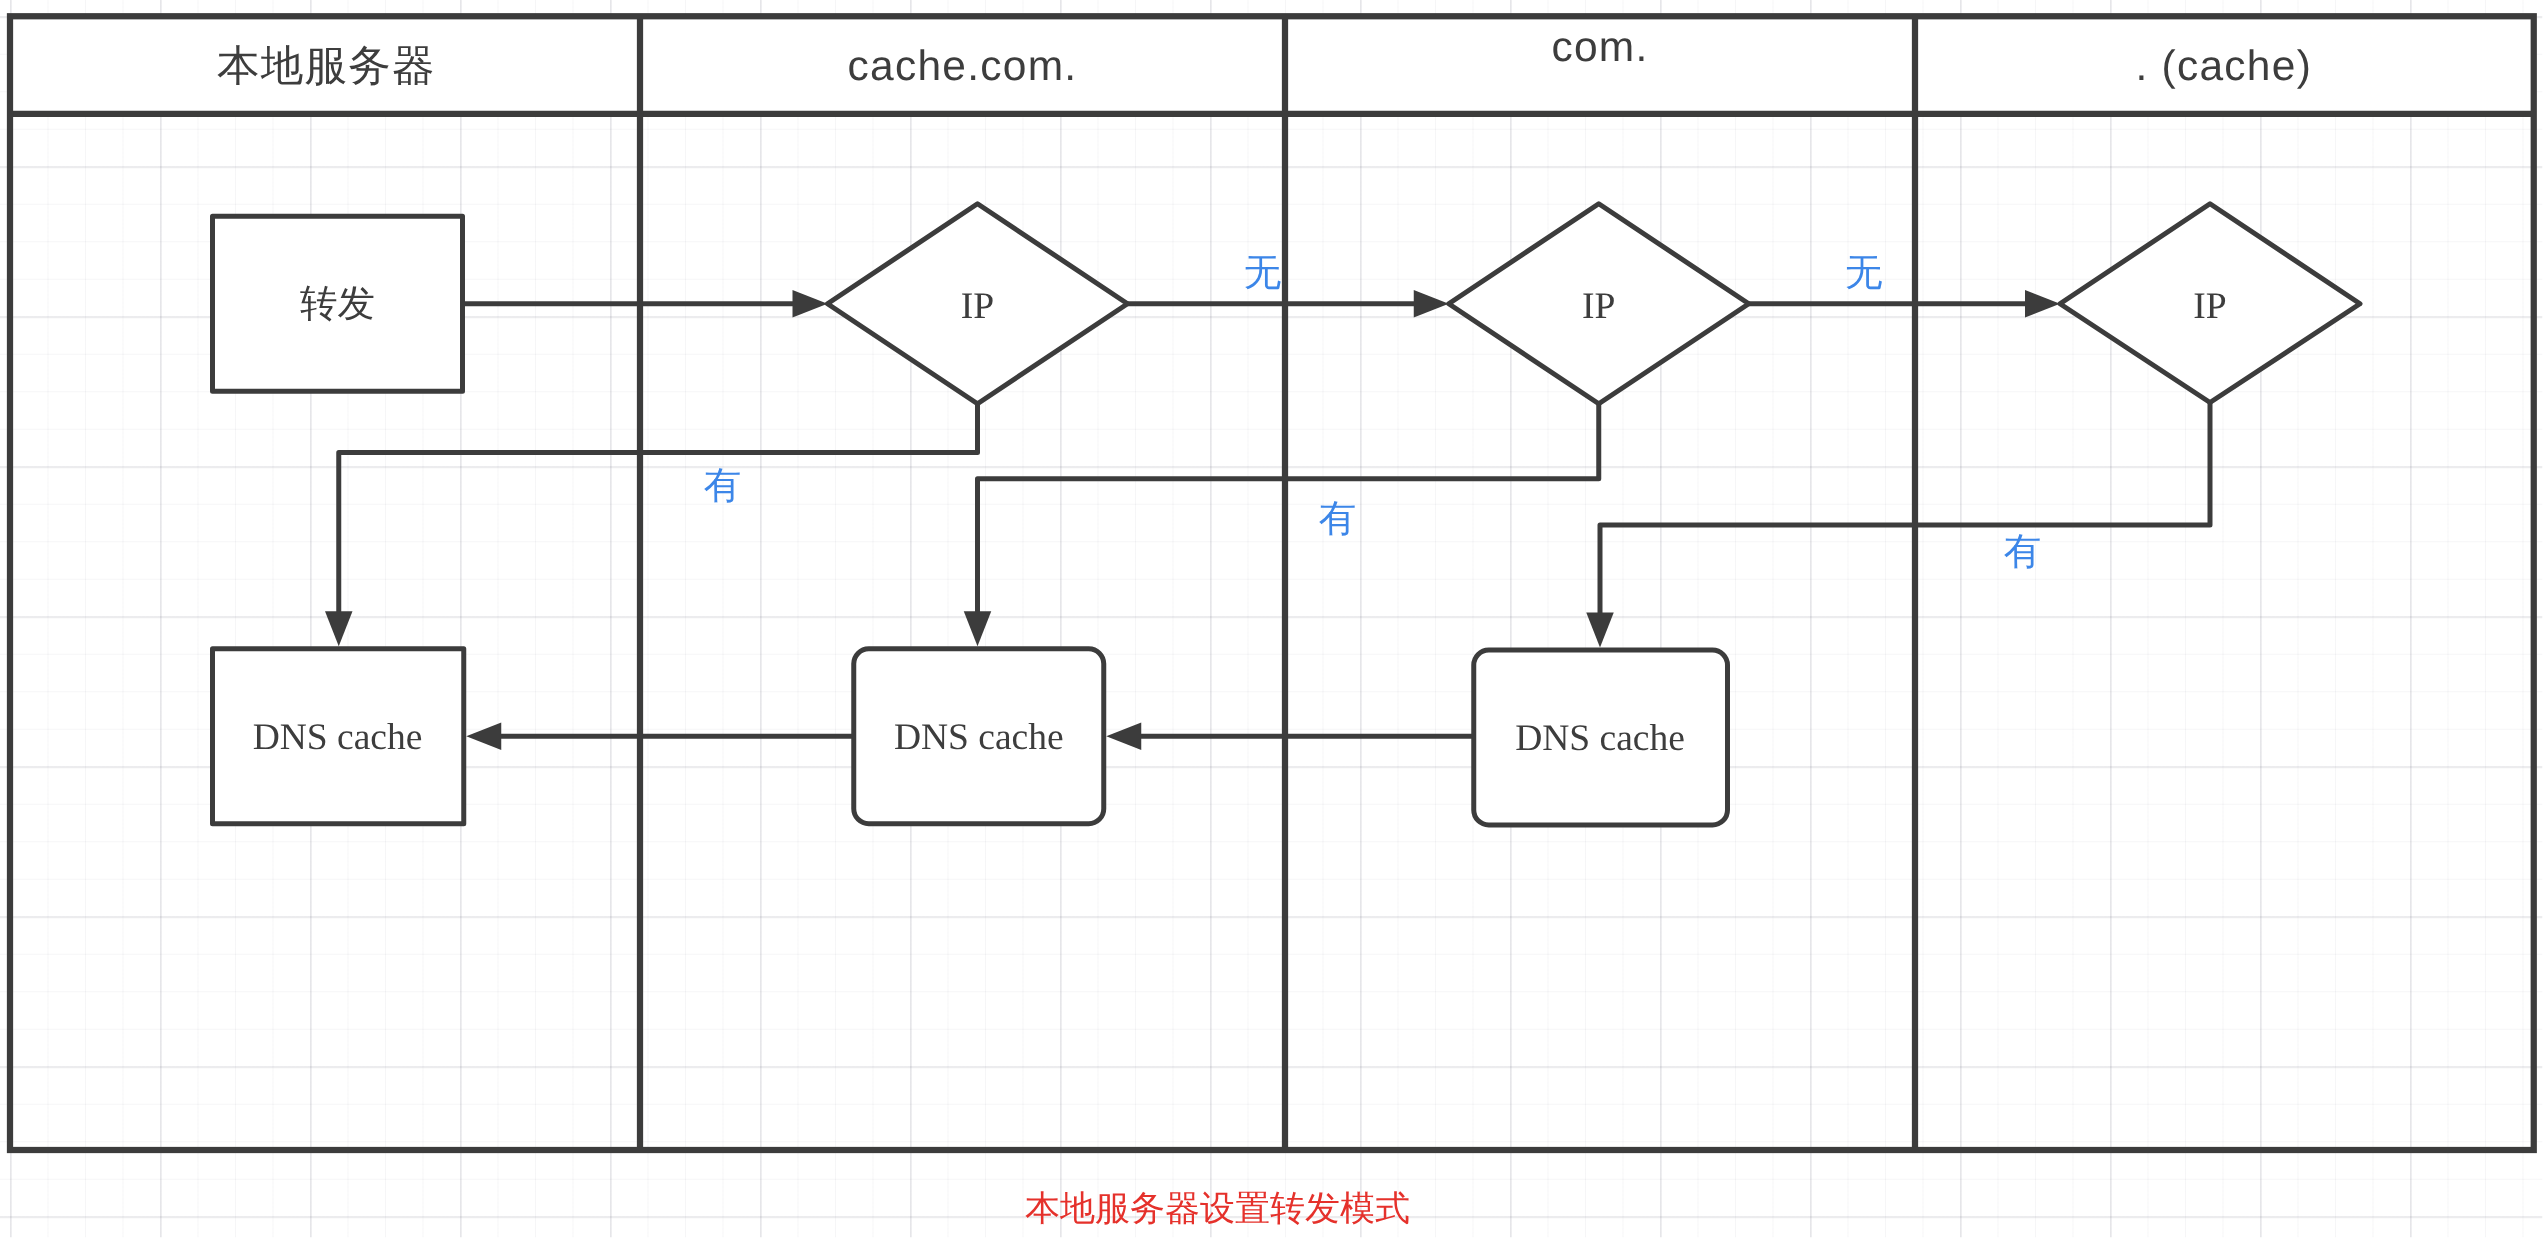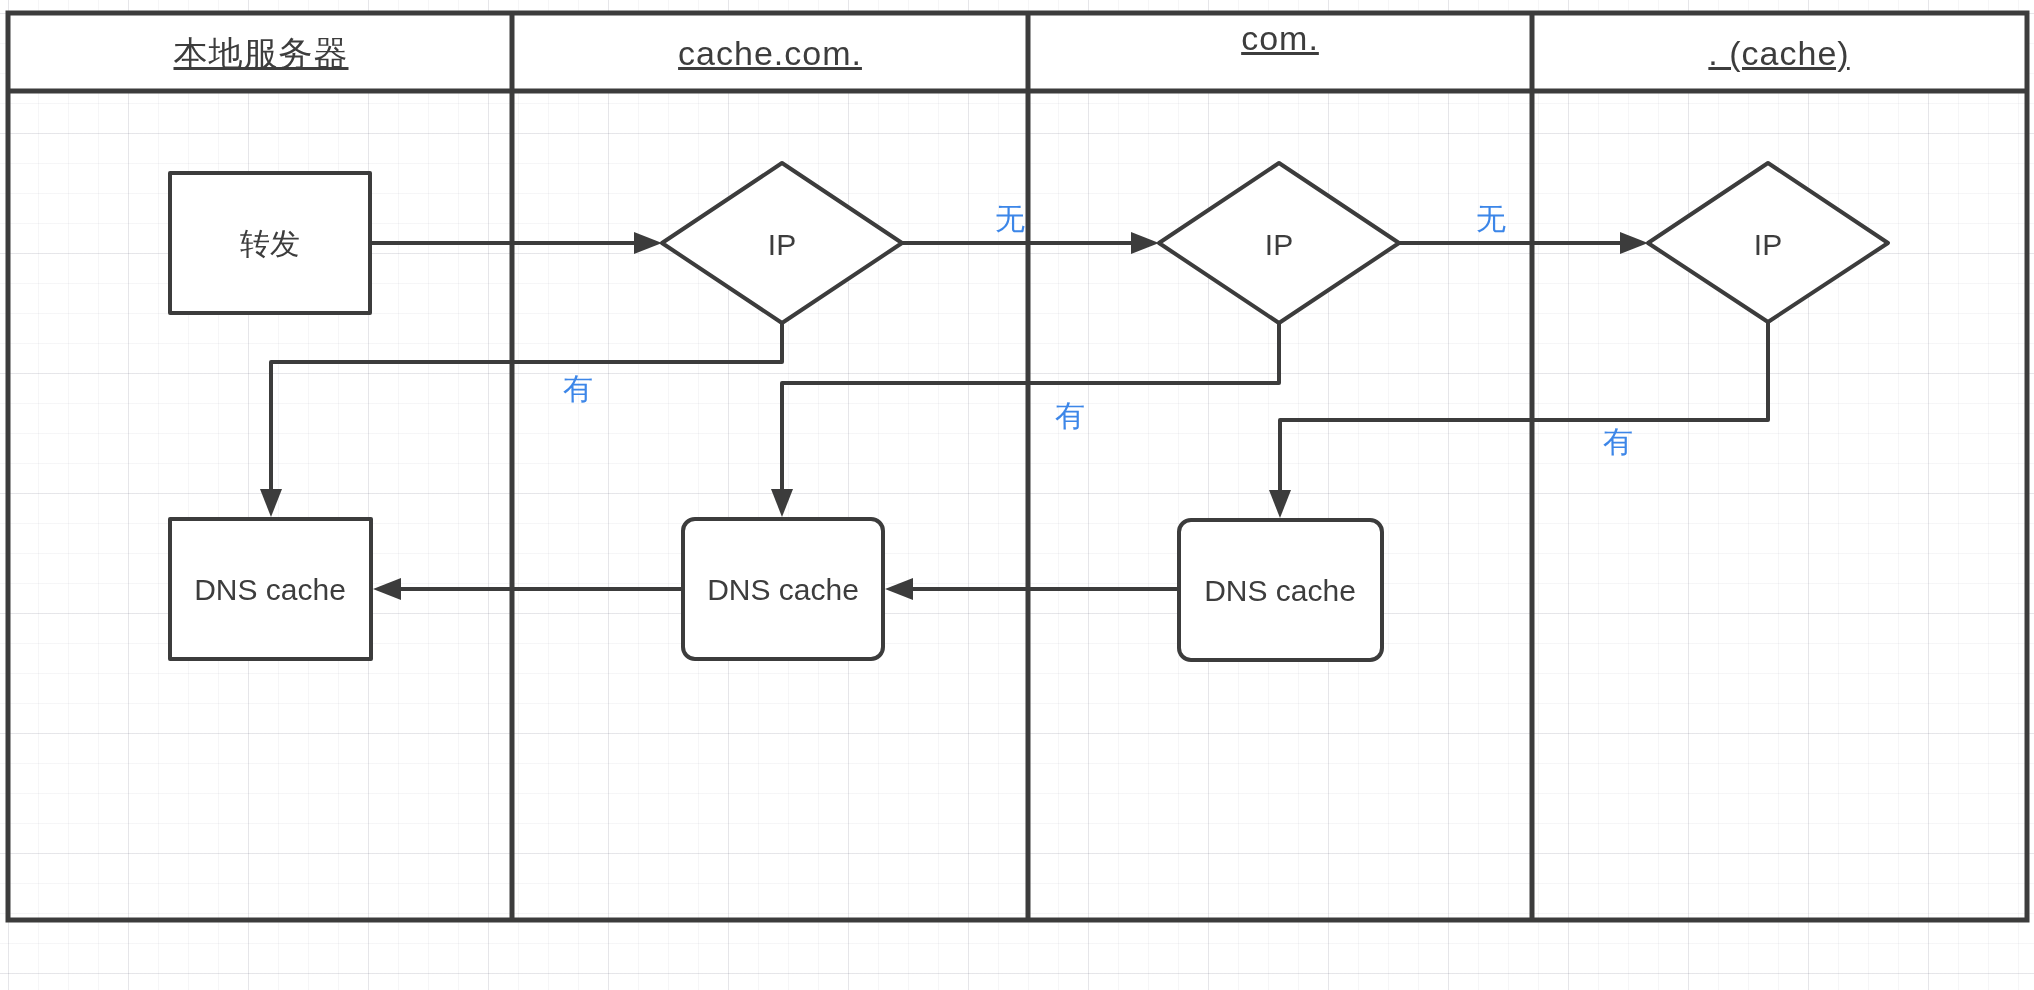--- a/index.html
+++ b/index.html
@@ -30,22 +30,22 @@
   .shape{fill:#ffffff;stroke:var(--line);stroke-width:4;stroke-linejoin:round;}
   .edge{fill:none;stroke:var(--line);stroke-width:4;stroke-linejoin:round;}
   .ah{fill:var(--line);stroke:none;}
   .lbl{
     position:absolute;z-index:2;
     transform:translate(-50%,-50%);
     white-space:nowrap;
     color:var(--text);
     line-height:1;
   }
-  .hdr{font-size:34px;letter-spacing:1px;text-decoration:underline;}
-  .node{font-size:30px;}
+  .hdr{font-size:34px;letter-spacing:1px;}
+  .node{font-size:30px;font-family:Liberation Serif, serif;}
   .edgelbl{font-size:30px;color:var(--blue);}
   .caption{font-size:28px;color:var(--red);}
 </style>
 </head>
 <body>
 
 <div class="canvas">
 
   <svg class="layer" width="2034" height="990" viewBox="0 0 2034 990">
 
@@ -101,13 +101,14 @@
   <div class="lbl node" style="left:270px;top:590px;">DNS cache</div>
   <div class="lbl node" style="left:783px;top:590px;">DNS cache</div>
   <div class="lbl node" style="left:1280px;top:591px;">DNS cache</div>
 
   <div class="lbl edgelbl" style="left:1010px;top:219px;">无</div>
   <div class="lbl edgelbl" style="left:1491px;top:219px;">无</div>
   <div class="lbl edgelbl" style="left:578px;top:389px;">有</div>
   <div class="lbl edgelbl" style="left:1070px;top:416px;">有</div>
   <div class="lbl edgelbl" style="left:1618px;top:442px;">有</div>
 
+  <div class="lbl caption" style="left:974px;top:967px;">本地服务器设置转发模式</div>
 </div>
 
 </body></html>

